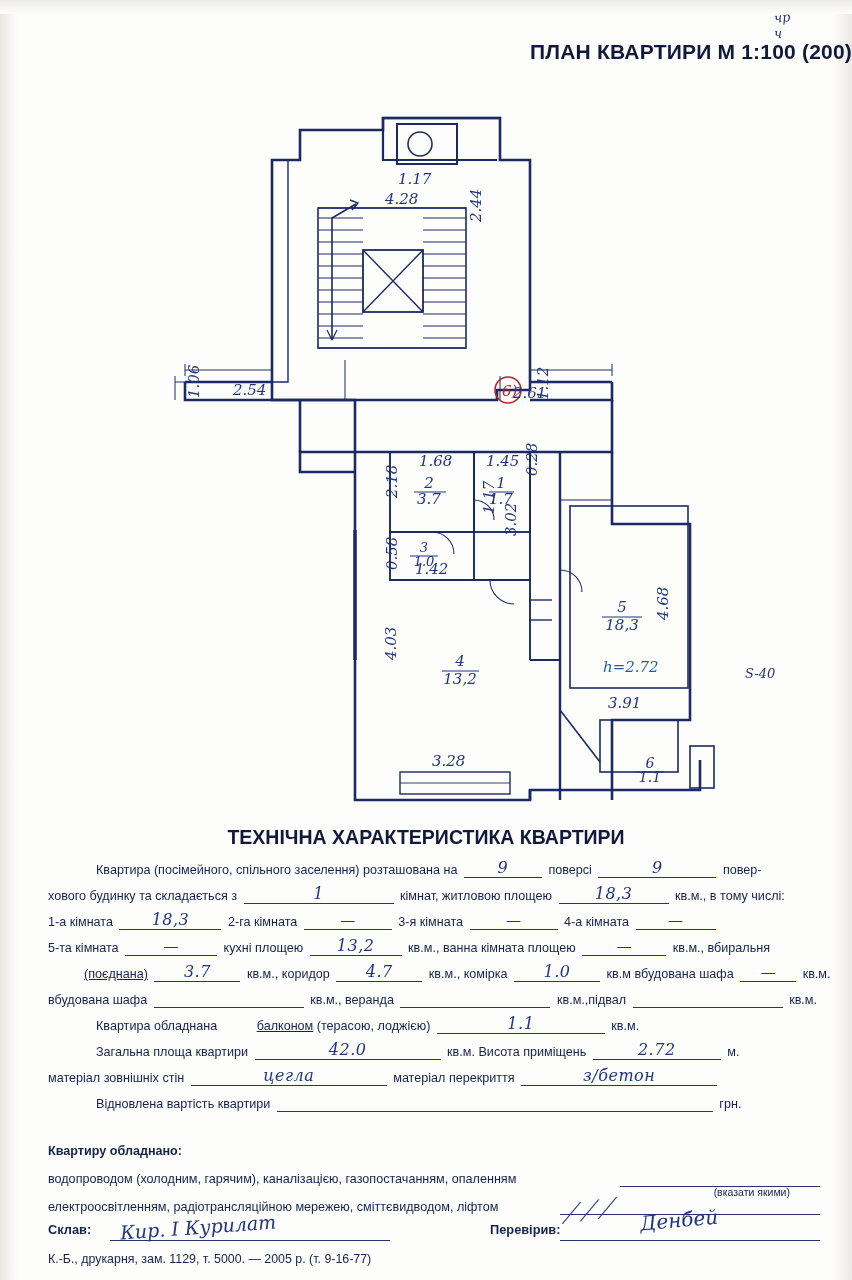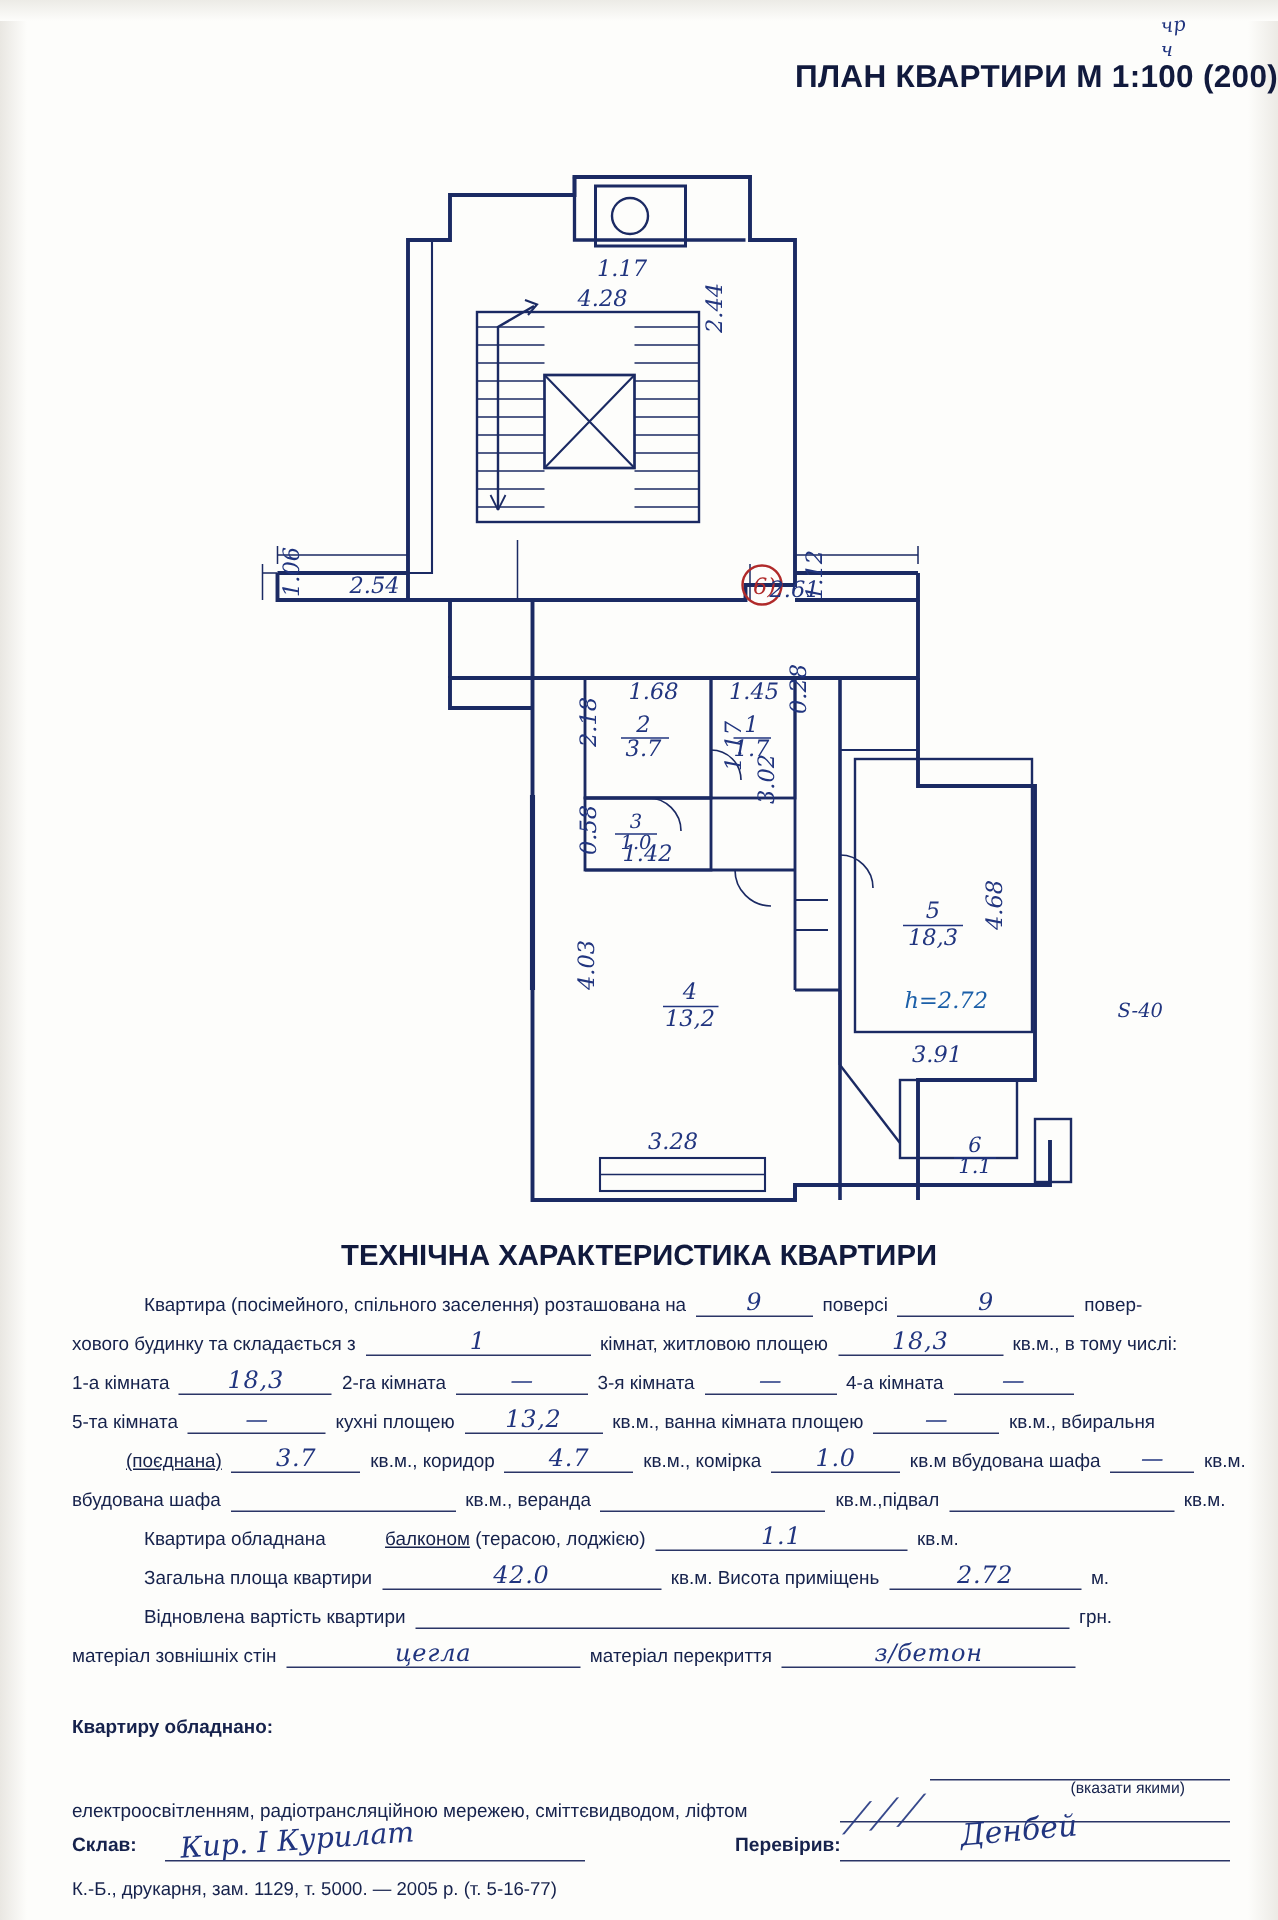--- a/index.html
+++ b/index.html
@@ -349,45 +349,48 @@
 
     <div class="row">
       <span class="indent"></span><span class="t">Загальна площа квартири</span>
       <span class="fill" style="width:186px"><span class="hand">42.0</span></span>
       <span class="t">кв.м. Висота приміщень</span>
       <span class="fill" style="width:128px"><span class="hand">2.72</span></span>
       <span class="t">м.</span>
     </div>
 
     <div class="row">
-      <span class="indent"></span><span class="t">Відновлена вартість квартири</span>
-      <span class="fill" style="width:436px"><span class="hand"></span></span>
-      <span class="t">грн.</span>
-    </div>
-
-    <div class="row">
       <span class="t">матеріал зовнішніх стін</span>
       <span class="fill" style="width:196px"><span class="hand">цегла</span></span>
       <span class="t">матеріал перекриття</span>
       <span class="fill" style="width:196px"><span class="hand">з/бетон</span></span>
     </div>
 
+    <div class="row">
+      <span class="indent"></span><span class="t">Відновлена вартість квартири</span>
+      <span class="fill" style="width:436px"><span class="hand"></span></span>
+      <span class="t">грн.</span>
+    </div>
+
   </div>
 
   <div class="equipped">Квартиру обладнано:</div>
+  <div class="eq-line eq1">
+    <span>водопроводом (холодним, гарячим), каналізацією, газопостачанням, опаленням</span>
+  </div>
   <div class="ul-line" style="left:620px;top:1186px;width:200px;"></div>
   <div class="eq-line eq2">
     <span>електроосвітленням, радіотрансляційною мережею, сміттєвидводом, ліфтом</span>
   </div>
   <div class="ul-line" style="left:560px;top:1214px;width:260px;"></div>
   <div class="note">(вказати якими)</div>
 
   <div class="sklav">Склав:</div>
   <div class="ul-line" style="left:110px;top:1240px;width:280px;"></div>
   <div class="sig sig-sklav">Кир. І Курилат</div>
 
   <div class="pereviriv">Перевірив:</div>
   <div class="ul-line" style="left:560px;top:1240px;width:260px;"></div>
   <div class="sig sig-per1">⟋⟋⟋</div>
   <div class="sig sig-per2">Денбей</div>
 
-  <div class="footer">К.-Б., друкарня, зам. 1129, т. 5000. — 2005 р. (т. 5-16-77)</div>
+  <div class="footer">К.-Б., друкарня, зам. 1129, т. 5000. — 2005 р. (т. 9-16-77)</div>
 </div>
 
 </body></html>

